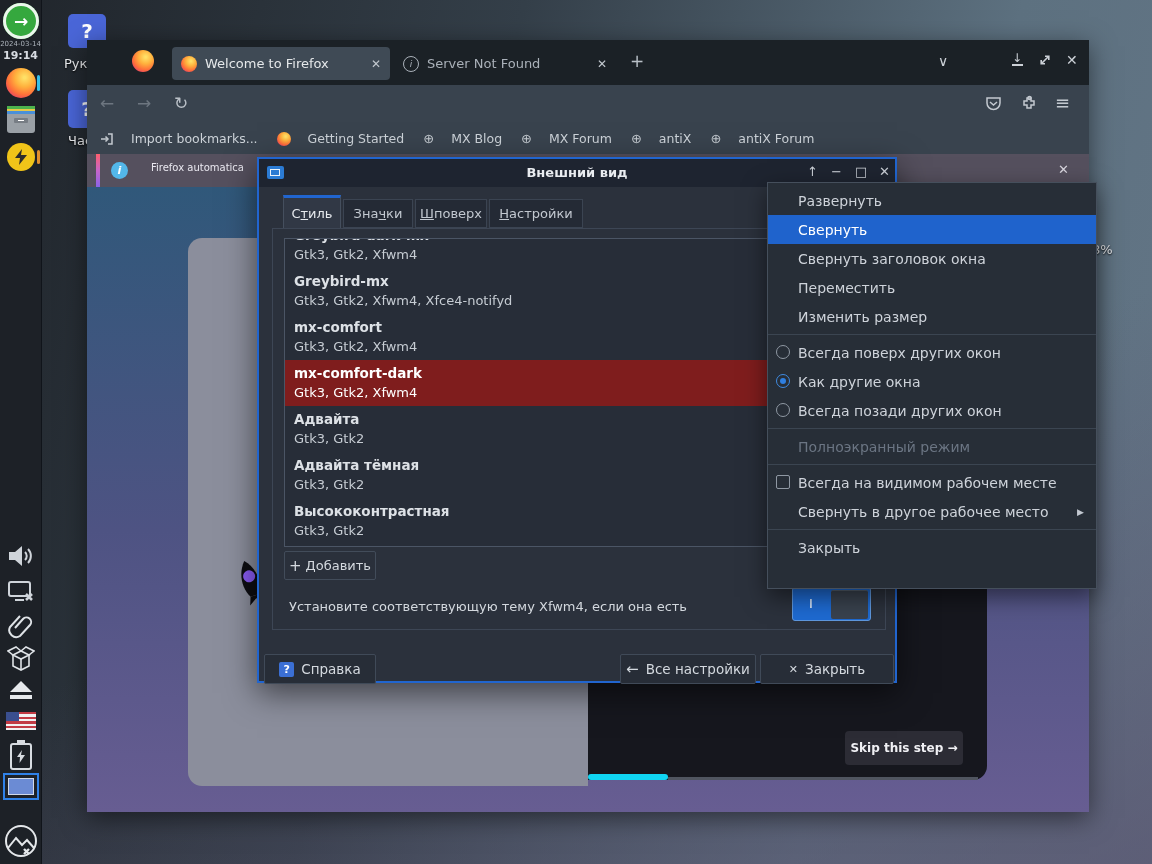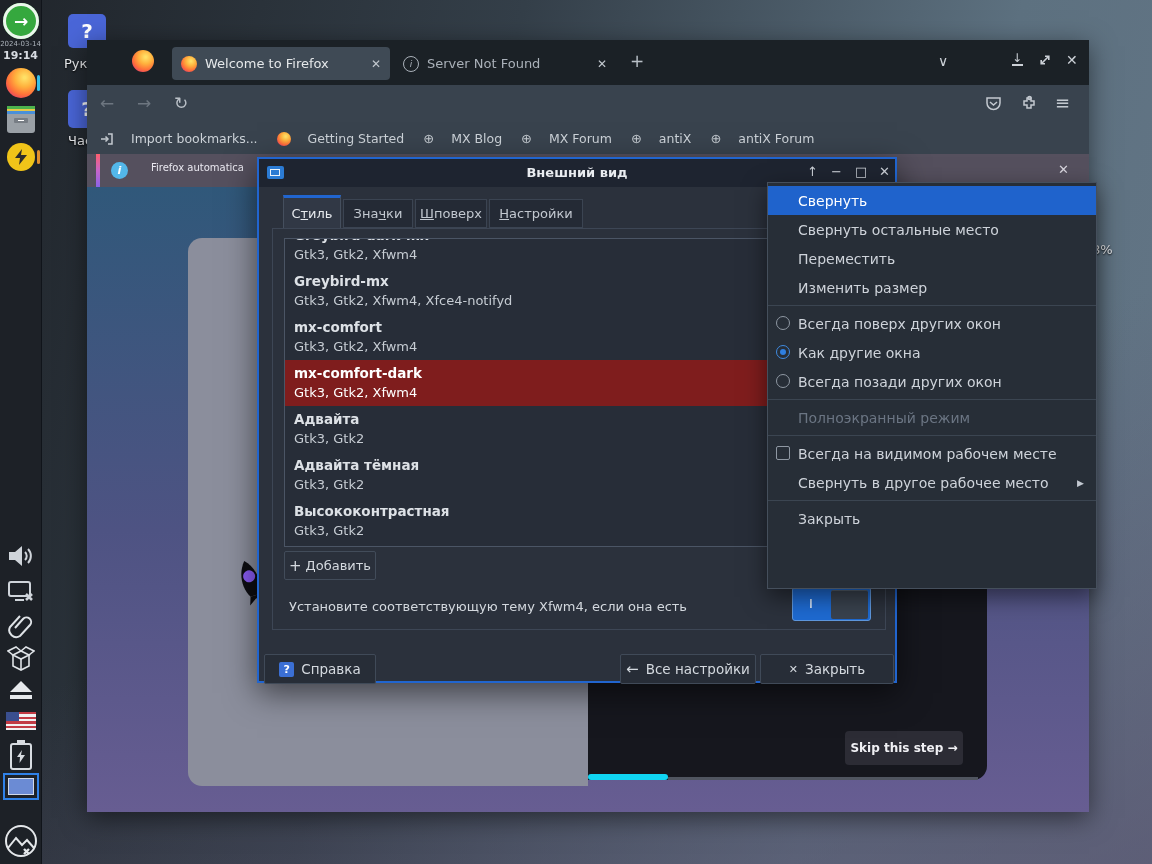--- a/index.html
+++ b/index.html
@@ -290,25 +290,28 @@
       <span style="font-size:15px;">←</span>
       <span>Все настройки</span>
     </div>
     <div class="abs dbtn" style="left:501px;width:134px;">
       <span style="font-size:11px;font-weight:bold;">✕</span>
       <span>Закрыть</span>
     </div>
   </div>
 
   <div id="wmenu" class="abs">
+    <div class="mi">
+        <span>Развернуть</span>
+      </div>
     <div class="mi hl">
         <span>Свернуть</span>
       </div>
     <div class="mi">
-        <span>Свернуть остальные место</span>
+        <span>Свернуть заголовок окна</span>
       </div>
     <div class="mi">
         <span>Переместить</span>
       </div>
     <div class="mi">
         <span>Изменить размер</span>
       </div>
     <div class="msep"></div>
     <div class="mi">
         <span class="radio"></span>

